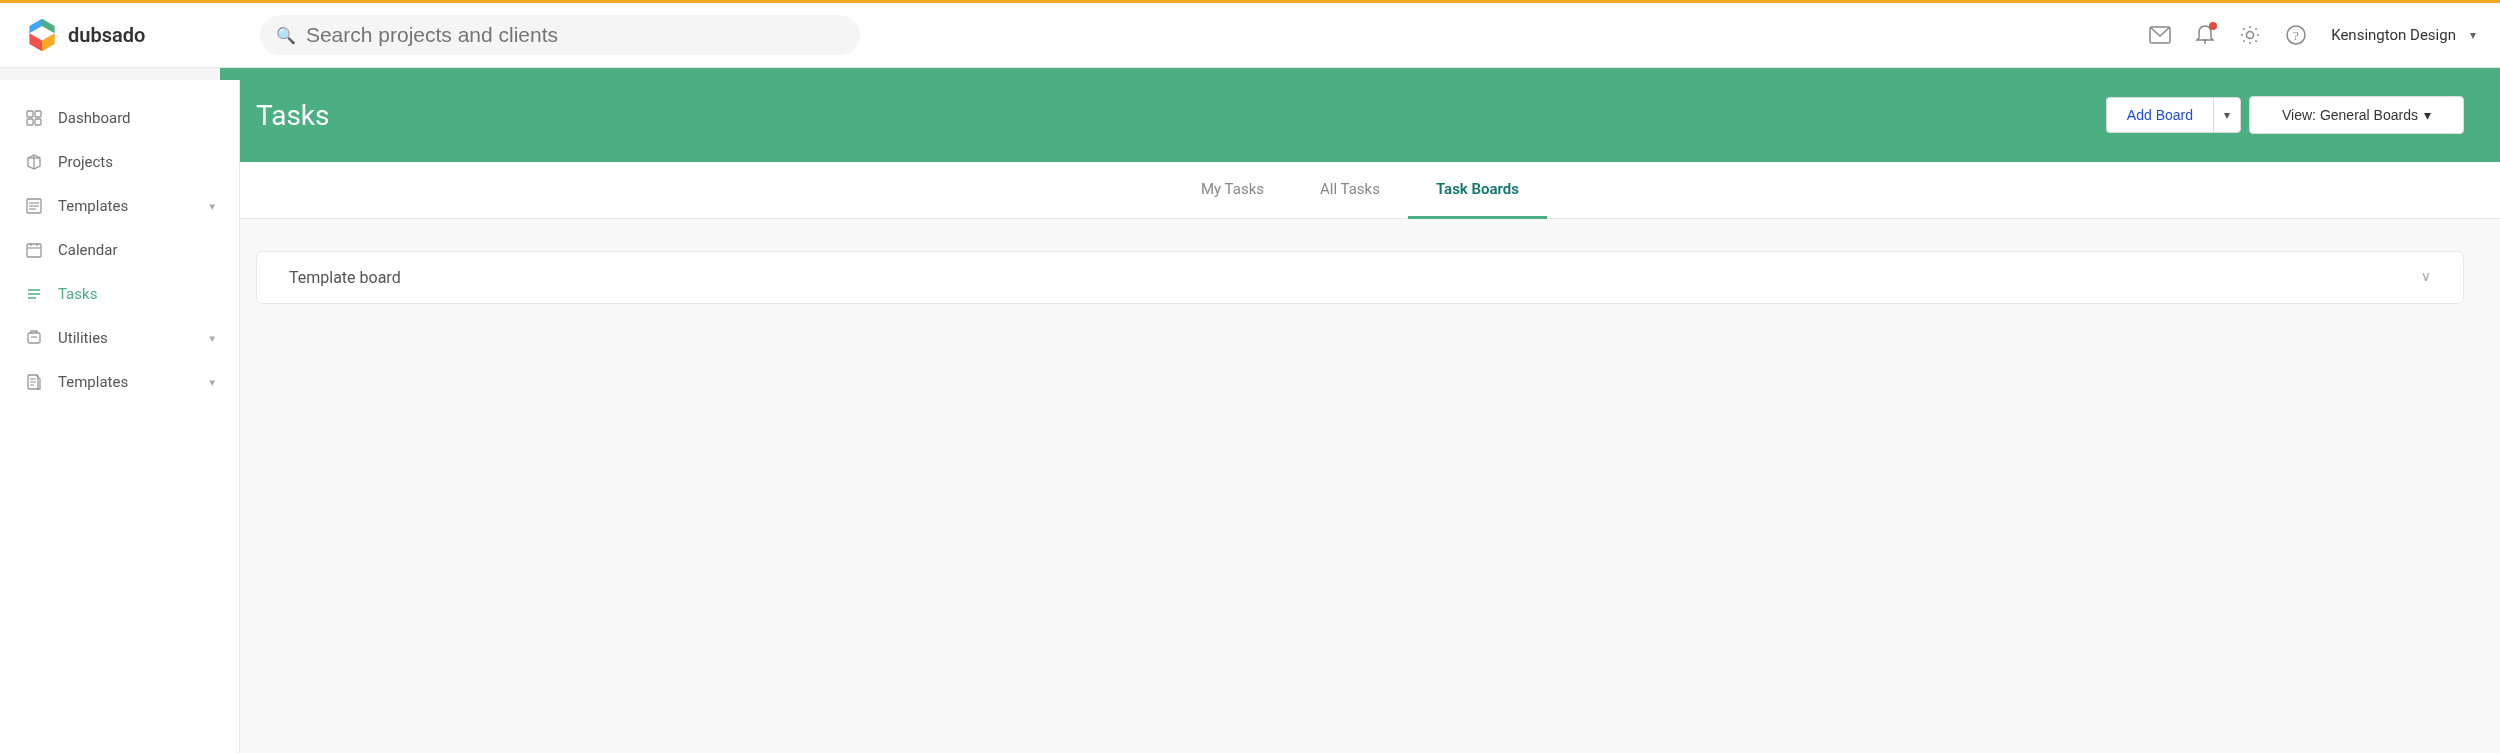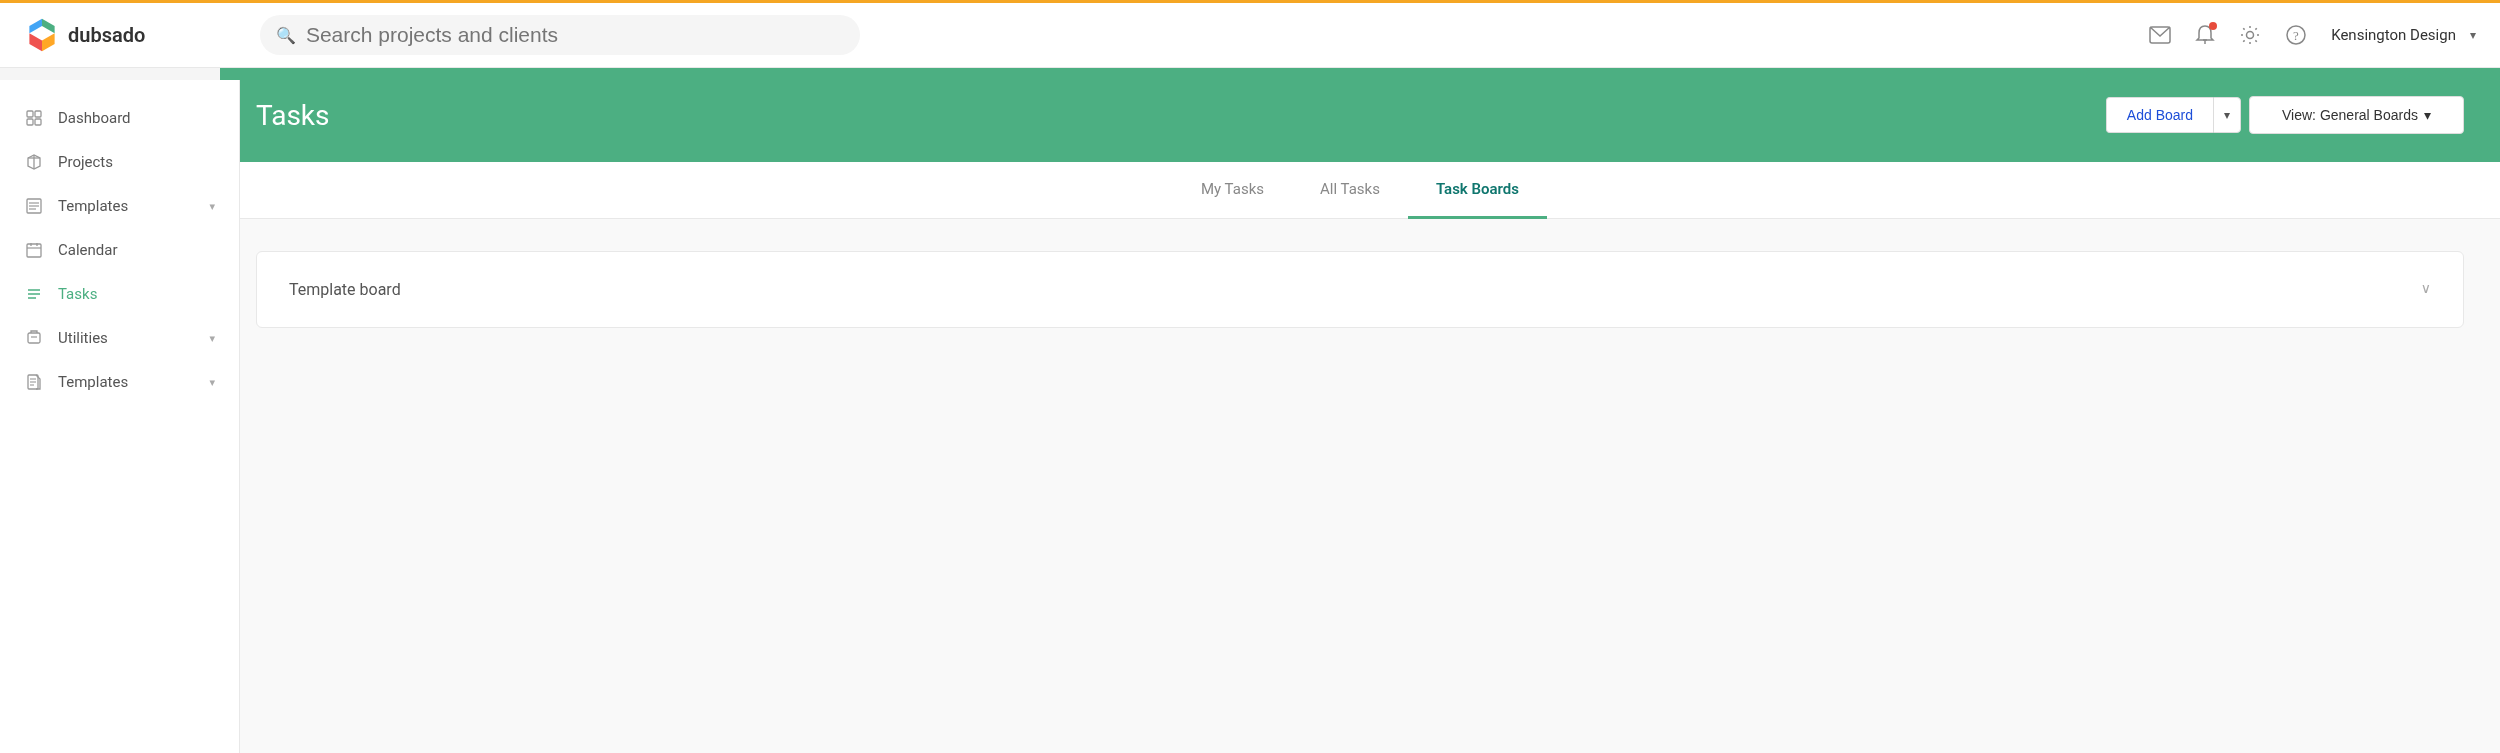--- a/index.html
+++ b/index.html
@@ -218,21 +218,21 @@
       padding: 32px 36px;
       background: #f9f9f9;
       min-height: calc(100vh - 68px - 80px - 60px);
     }
 
     
     .board-card {
       background: #fff;
       border: 1px solid #e8e8e8;
       border-radius: 6px;
-      padding: 28px 32px;
+      padding: 16px 32px;
       display: flex;
       align-items: flex-start;
       justify-content: space-between;
       cursor: pointer;
     }
     .board-card-title {
       font-size: 16px;
       color: #555;
     }
     .board-card-chevron {

